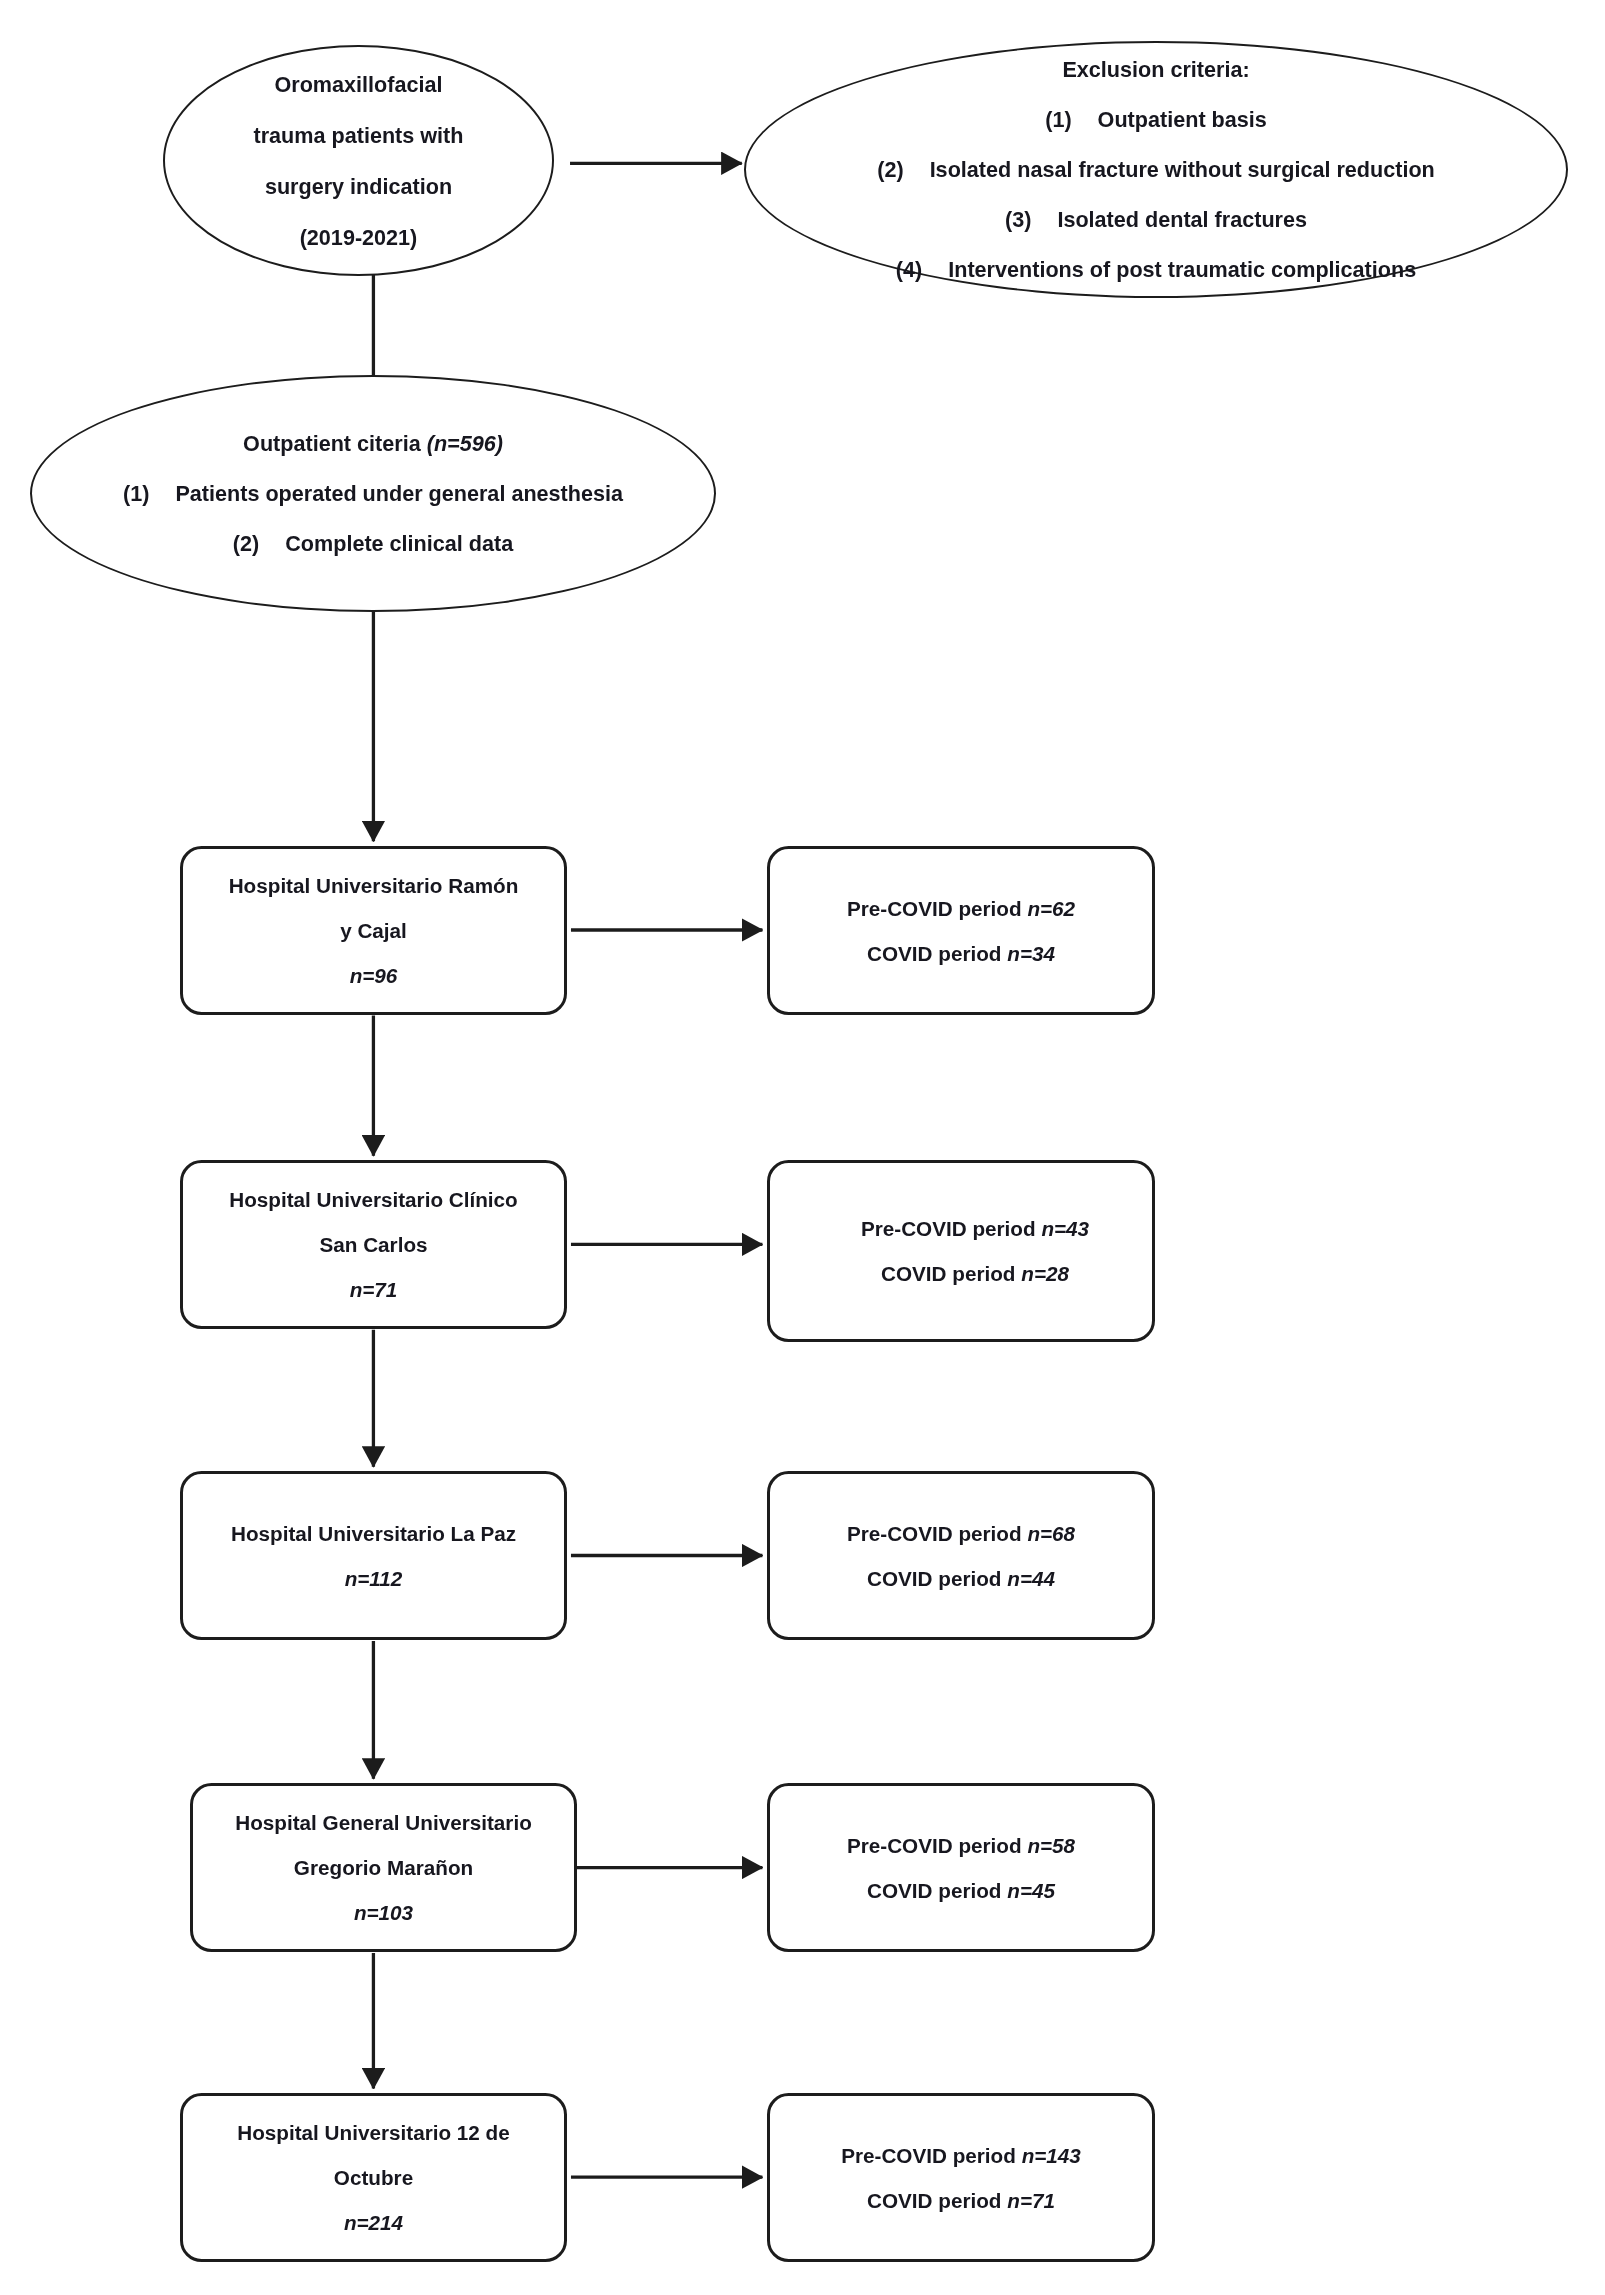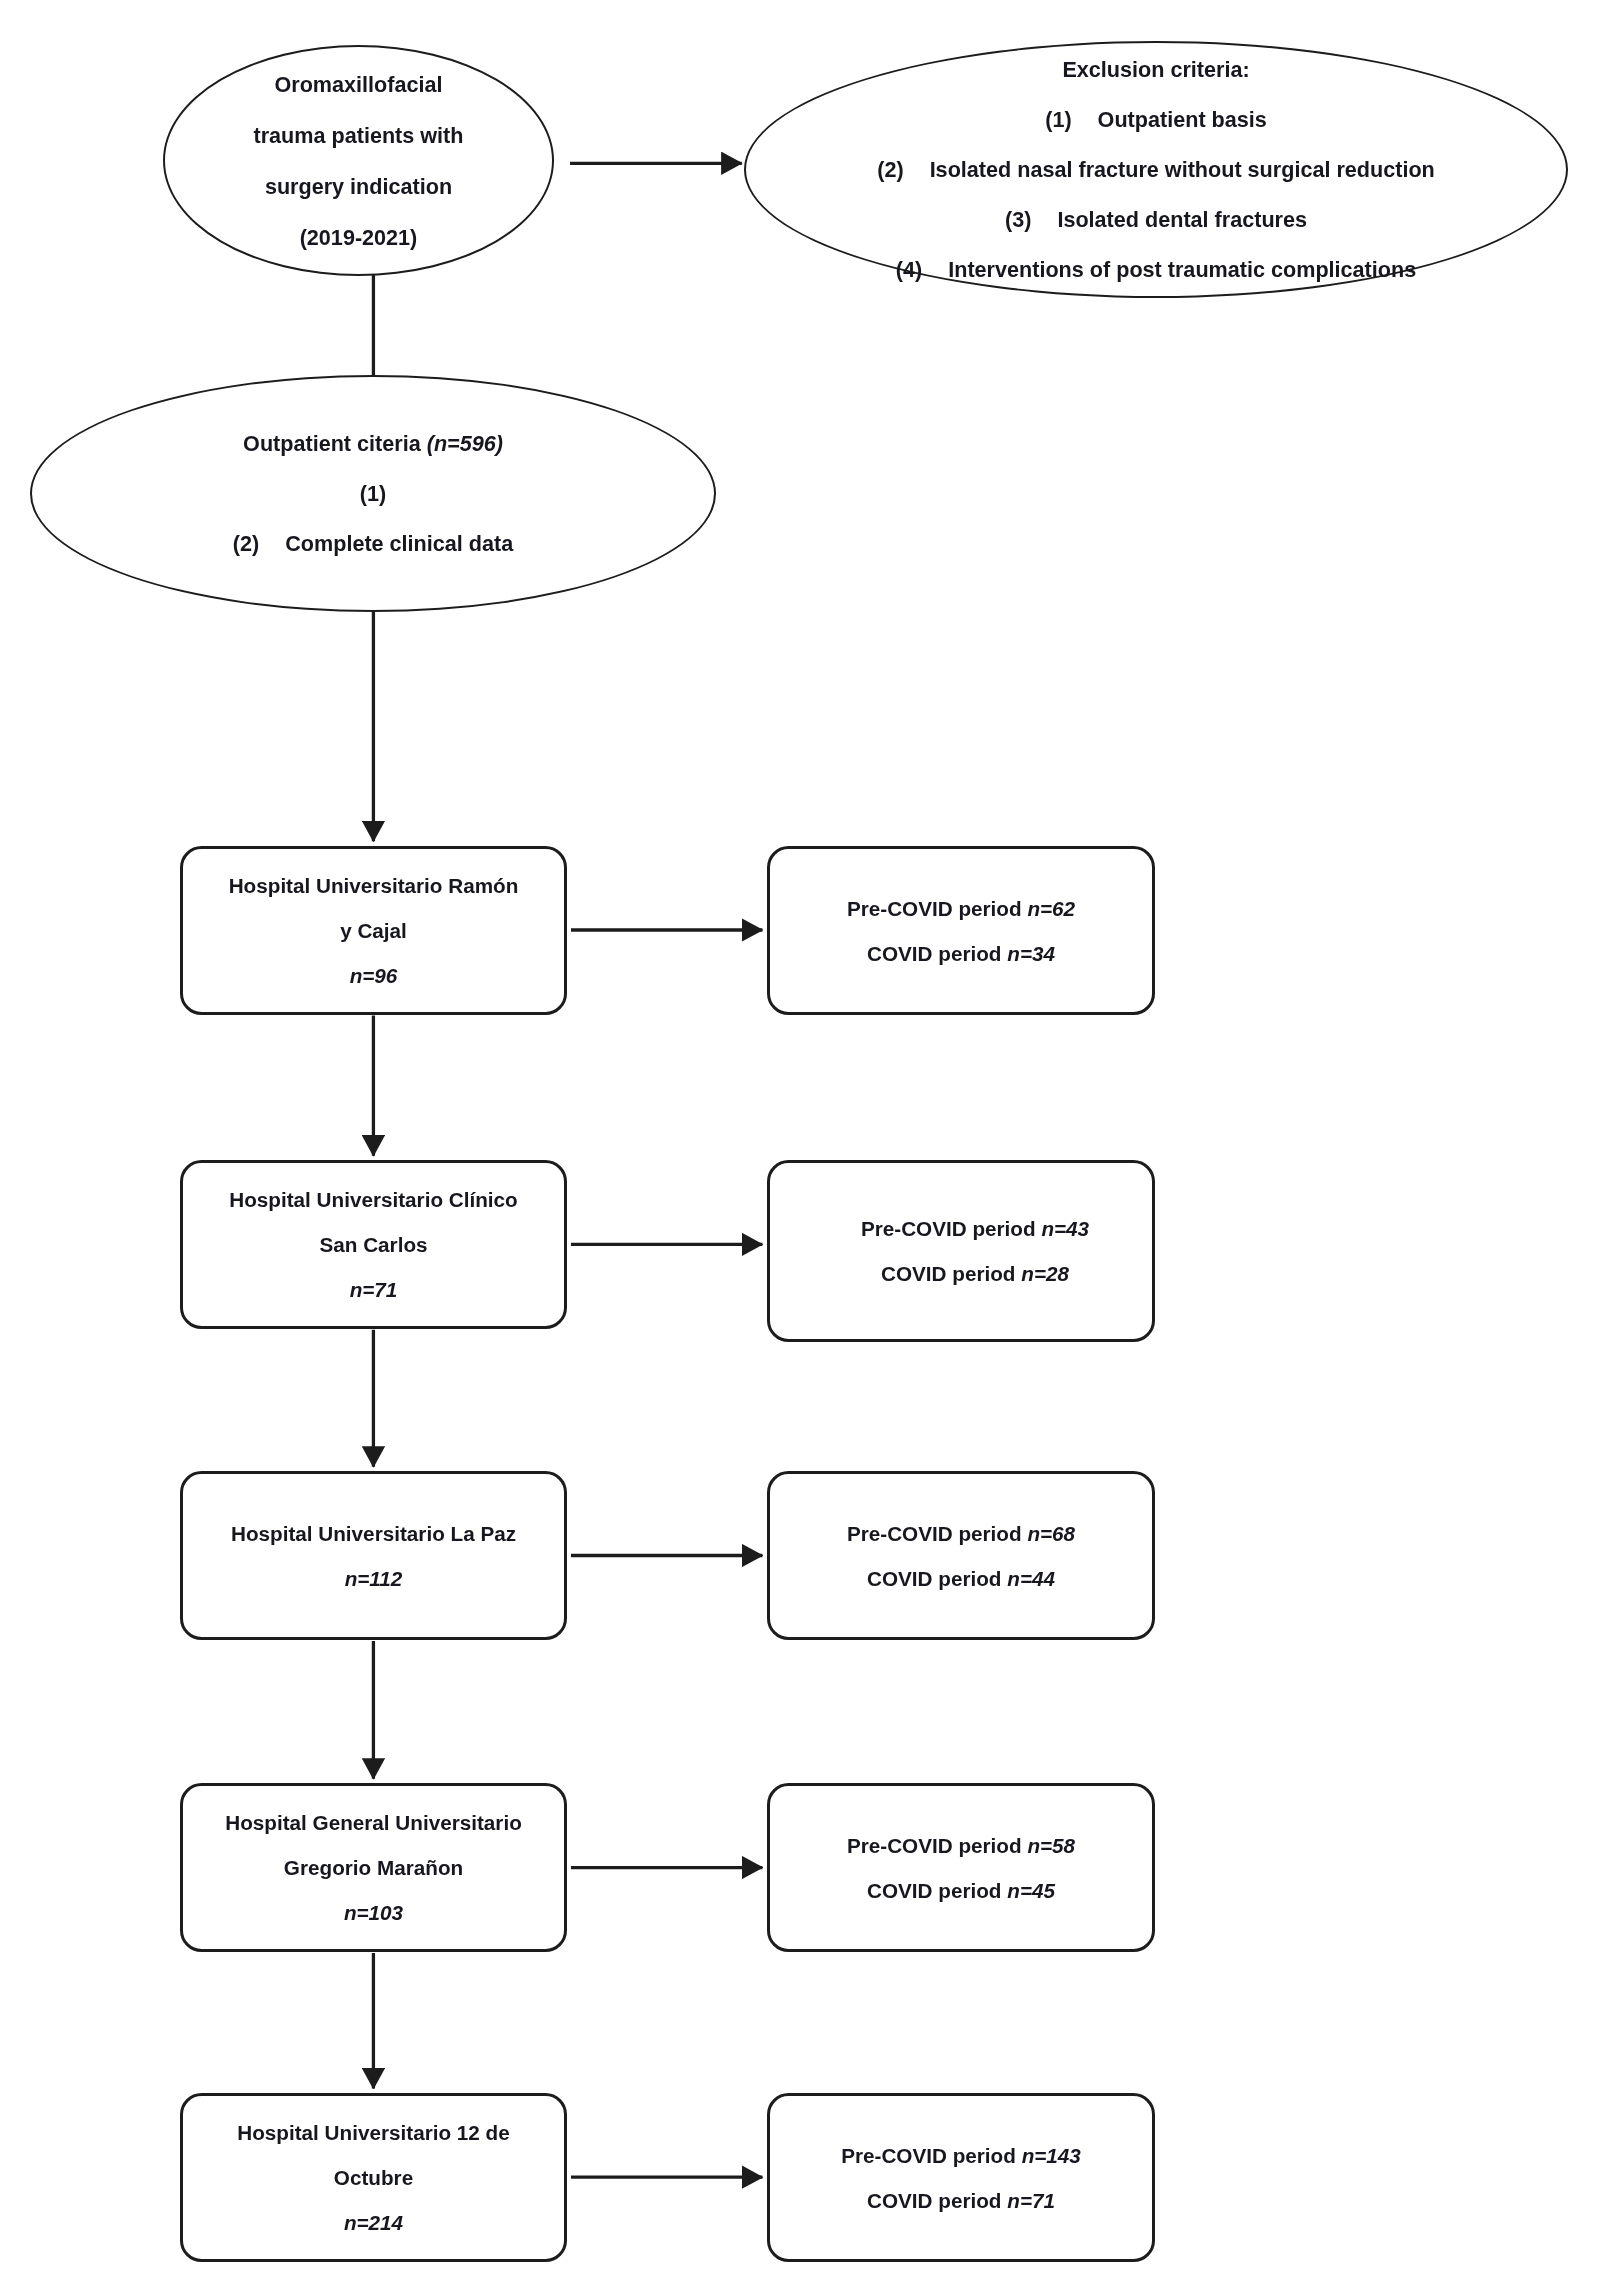--- a/index.html
+++ b/index.html
@@ -116,20 +116,21 @@
     </div>
   </div>
 
   <div class="shape ellipse" style="left:30px; top:375px; width:686px; height:237px;">
     <div class="ell-title">
       <span>Outpatient citeria</span>
       <span class="italic">(n=596)</span>
     </div>
     <div class="crit-line">
       <span>(1)</span>
+      <span>Patients operated under general anesthesia</span>
     </div>
     <div class="crit-line">
       <span>(2)</span>
       <span>Complete clinical data</span>
     </div>
   </div>
 
   <div class="shape rbox" style="left:180px; top:846px; width:387px; height:169px;align-items:center;">
     <div class="hosp-name">Hospital Universitario Ramón
 y Cajal</div>
@@ -170,21 +171,21 @@
     <div class="period-line">
       <span>Pre-COVID period</span>
       <span class="italic">n=68</span>
     </div>
     <div class="period-line">
       <span>COVID period</span>
       <span class="italic">n=44</span>
     </div>
   </div>
 
-  <div class="shape rbox" style="left:180px; top:1783px; width:387px; height:169px;">
+  <div class="shape rbox" style="left:190px; top:1783px; width:387px; height:169px;">
     <div class="hosp-name">Hospital General Universitario
 Gregorio Marañon</div>
     <div class="hosp-n">n=103</div>
   </div>
   <div class="shape rbox" style="left:767px; top:1783px; width:388px; height:169px;">
     <div class="period-line">
       <span>Pre-COVID period</span>
       <span class="italic">n=58</span>
     </div>
     <div class="period-line">

